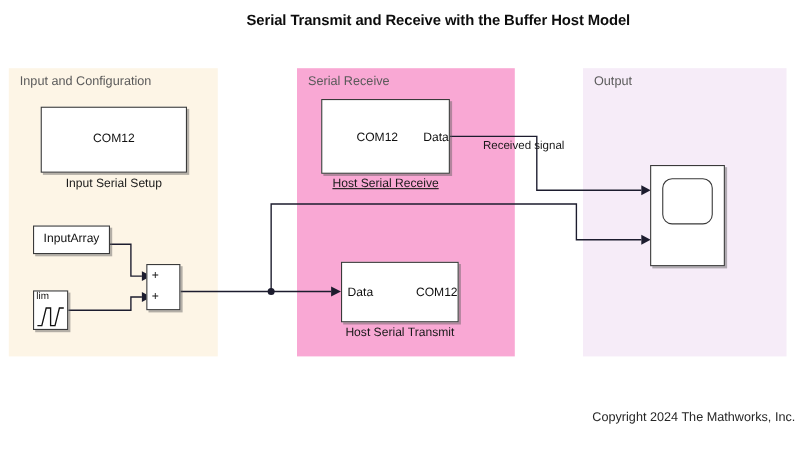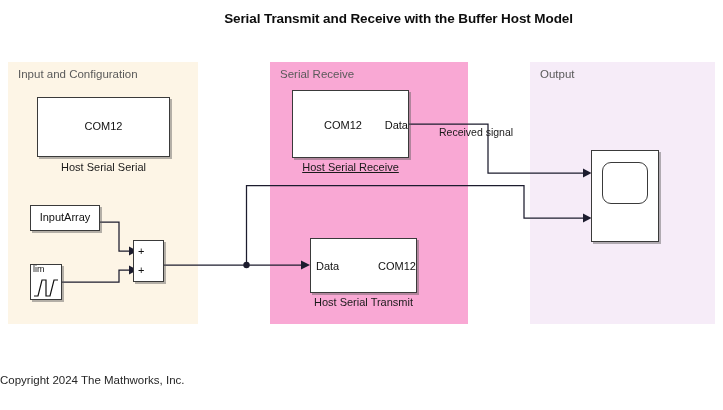--- a/index.html
+++ b/index.html
@@ -29,21 +29,21 @@
     letter-spacing: -0.1px;
     padding-left: 37px;
   }
 
   
   #copyright-text {
     position: absolute;
     left: 0;
     top: 374px;
     width: 723px;
-    text-align: left;
+    text-align: right;
     font-size: 11.5px;
     color: #262626;
   }
 
   
   .group-panel {
     position: absolute;
     box-sizing: border-box;
   }
   .group-title {
@@ -195,21 +195,21 @@
   <polygon class="arrow-head" points="583,168.5 591.5,173 583,177.5"></polygon>
 </svg>
 
 <div class="wire-label" style="left:412px; top:126px;margin-left:27px;">Received signal</div>
 
 <div class="sl-block" id="host-serial-setup-block" style="left:37px; top:97px; width:133px; height:60px;">
   <div class="sl-block-inner">
     <span>COM12</span>
   </div>
 </div>
-<div class="block-caption" style="left:37px; top:161px; width:133px;">Host Serial Serial</div>
+<div class="block-caption" style="left:37px; top:161px; width:133px;">Input Serial Setup</div>
 
 <div class="sl-block" id="input-array-block" style="left:30px; top:205px; width:70px; height:26px;">
   <div class="sl-block-inner">
     <span>InputArray</span>
   </div>
 </div>
 
 <div class="sl-block" id="signal-gen-block" style="left:30px; top:264px; width:32px; height:36px;">
   <span class="lim-label">lim</span>
   <svg class="wave-svg" width="26" height="22" viewBox="0 0 26 22">

